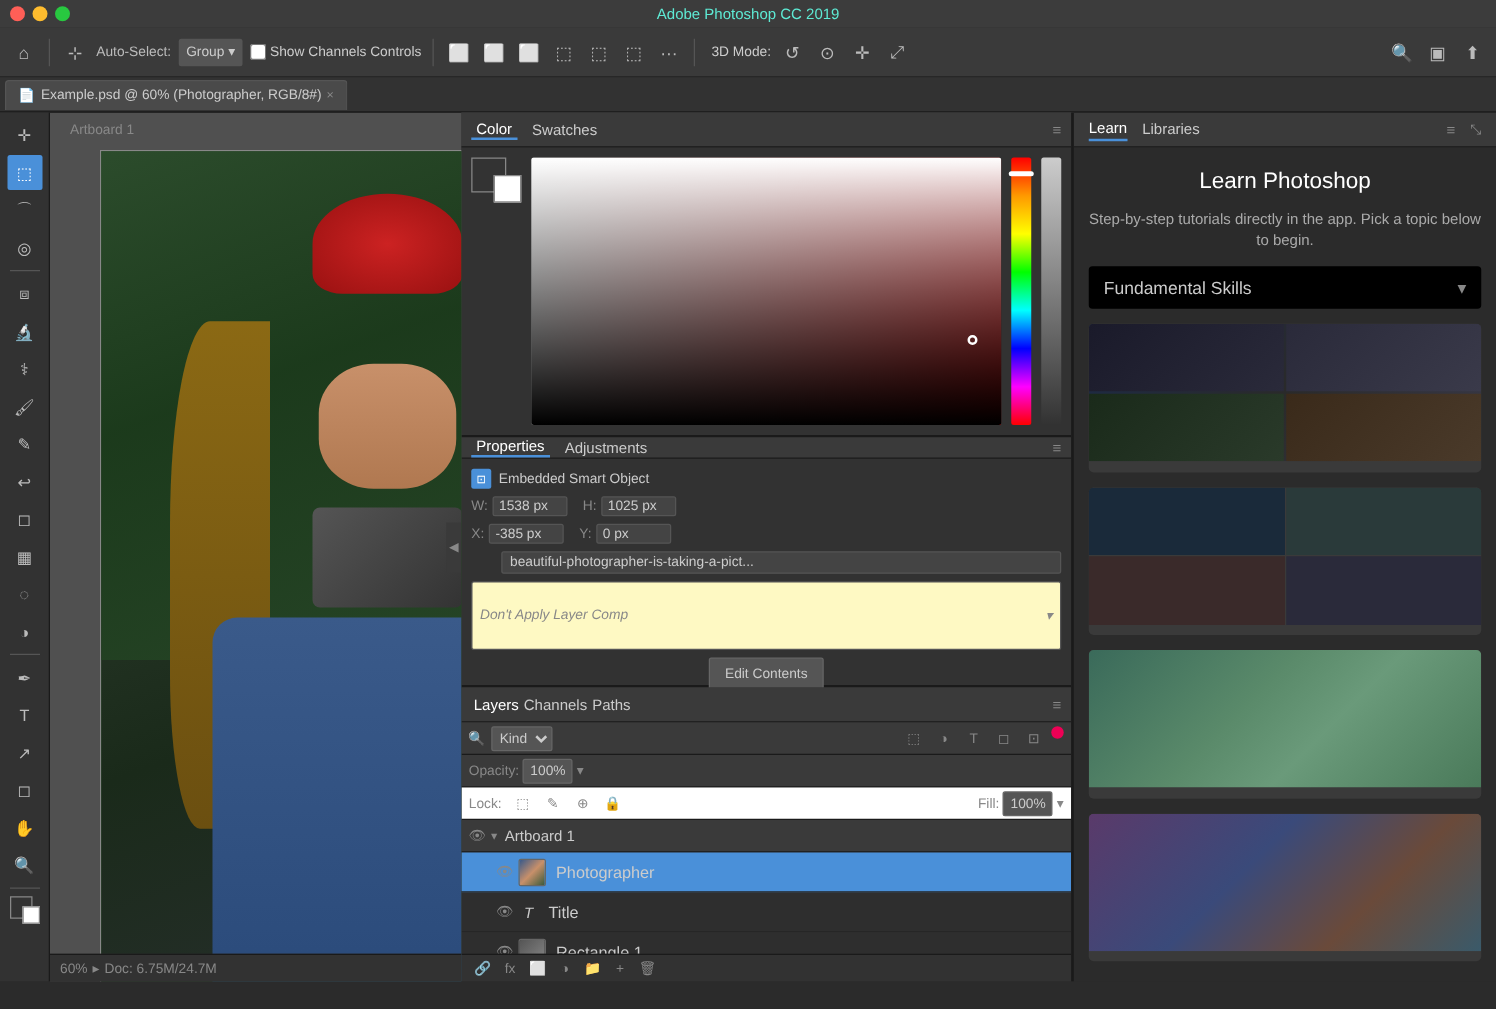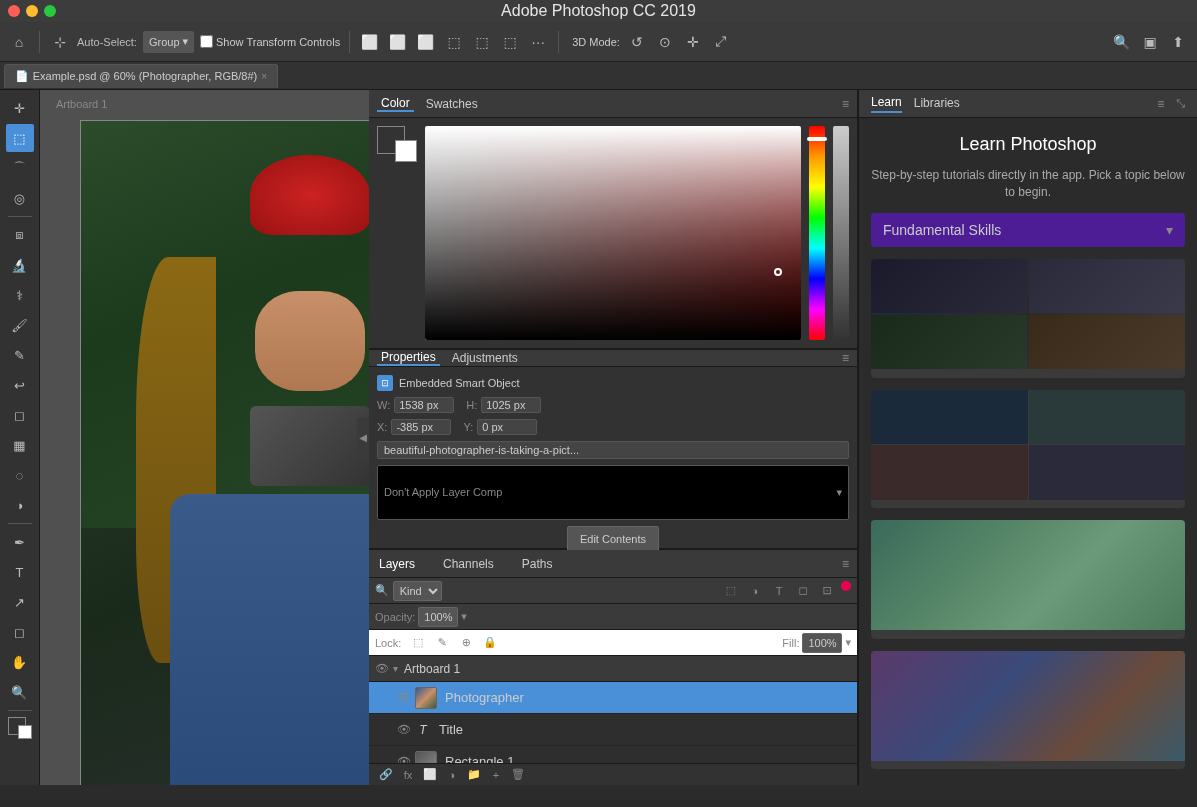--- a/index.html
+++ b/index.html
@@ -4,21 +4,21 @@
   <style>
     * { margin: 0; padding: 0; box-sizing: border-box; }
     body { width: 1197px; height: 807px; background: #2b2b2b; font-family: -apple-system, BlinkMacSystemFont, 'Segoe UI', Arial, sans-serif; font-size: 12px; color: #ccc; overflow: hidden; }
 
     
     .title-bar {
       width: 100%; height: 22px; background: #3c3c3c;
       display: flex; align-items: center; justify-content: center;
       position: relative;
     }
-    .title-bar-title { font-size: 16px; color: #e5e5e5; }
+    .title-bar-title { font-size: 12px; color: #5eead4; }
     .traffic-lights { position: absolute; left: 8px; display: flex; gap: 6px; align-items: center; }
     .tl { width: 12px; height: 12px; border-radius: 50%; }
     .tl-red { background: #ff5f57; }
     .tl-yellow { background: #febc2e; }
     .tl-green { background: #28c840; }
 
     
     .toolbar {
       width: 100%; height: 40px; background: #3a3a3a;
       display: flex; align-items: center; padding: 0 8px; gap: 6px;
@@ -183,30 +183,30 @@
     .props-body { padding: 8px; display: flex; flex-direction: column; gap: 6px; }
     .smart-obj-row { display: flex; align-items: center; gap: 6px; font-size: 11px; color: #ccc; }
     .smart-obj-icon {
       width: 16px; height: 16px; background: #4a90d9; border-radius: 2px;
       display: flex; align-items: center; justify-content: center; font-size: 9px; color: white;
     }
     .dims-row { display: flex; gap: 12px; font-size: 11px; color: #ccc; }
     .dim-field { display: flex; align-items: center; gap: 4px; }
     .dim-label { color: #888; }
     .dim-val { background: #444; border: 1px solid #555; padding: 1px 4px; border-radius: 2px; color: #ccc; min-width: 60px; }
-    .filename-row { font-size: 11px; color: #ccc; background: #444; border: 1px solid #555; padding: 2px 6px; border-radius: 2px; }
-    .layer-comp-row { font-size: 11px; color: #888; background: #000000; border: 1px solid #555; padding: 20px 6px; border-radius: 2px; display: flex; justify-content: space-between; }
+    .filename-row { font-size: 11px; color: #ccc; background: #444; border: 1px solid #555; padding: 2px 6px; border-radius: 2px; margin-left: 24px; }
+    .layer-comp-row { font-size: 11px; color: #888; background: #fef9c3; border: 1px solid #555; padding: 20px 6px; border-radius: 2px; display: flex; justify-content: space-between; font-style: italic; }
     .edit-btn {
       height: 26px; background: #555; border: 1px solid #666; color: #ccc; font-size: 11px;
       padding: 0 12px; border-radius: 2px; cursor: pointer; align-self: center;
     }
 
     
     .layers-panel { flex: 1; background: #323232; display: flex; flex-direction: column; min-height: 0; }
-    .layers-tabs { height: 28px; background: #3a3a3a; display: flex; align-items: center; padding: 0 8px; gap: 24px; border-bottom: 1px solid #1a1a1a; }
+    .layers-tabs { height: 28px; background: #3a3a3a; display: flex; align-items: center; padding: 0 8px; gap: 0; border-bottom: 1px solid #1a1a1a; }
     .layers-tab { font-size: 12px; color: #ccc; cursor: pointer; padding: 0 2px; }
     .layers-tab.active { color: white; }
 
     .layers-filter-row { height: 26px; background: #3a3a3a; display: flex; align-items: center; padding: 0 6px; gap: 4px; border-bottom: 1px solid #1a1a1a; }
     .search-icon-sm { color: #888; font-size: 11px; }
     .filter-select { height: 20px; background: #555; border: 1px solid #666; color: #ccc; font-size: 11px; border-radius: 2px; padding: 0 2px; }
     .filter-icons { display: flex; gap: 4px; margin-left: auto; }
     .filter-icon-btn { width: 20px; height: 20px; display: flex; align-items: center; justify-content: center; color: #888; font-size: 11px; cursor: pointer; }
     .filter-dot { width: 10px; height: 10px; border-radius: 50%; background: #e05; }
 
@@ -274,21 +274,21 @@
     .learn-tab.active { color: white; border-bottom: 2px solid #4a90d9; }
     .learn-panel-menu { margin-left: auto; color: #888; cursor: pointer; }
     .learn-panel-expand { color: #888; cursor: pointer; font-size: 11px; }
 
     .learn-body { flex: 1; overflow-y: auto; padding: 16px 12px; display: flex; flex-direction: column; gap: 12px; }
     .learn-title { font-size: 18px; color: white; text-align: center; font-weight: 400; }
     .learn-subtitle { font-size: 12px; color: #aaa; text-align: center; line-height: 1.4; }
 
     .skills-row {
       display: flex; align-items: center; height: 42px;
-      background: #4c1d95; border-radius: 3px; padding: 0 12px;
+      background: #000000; border-radius: 3px; padding: 0 12px;
       cursor: pointer;
     }
     .skills-label { font-size: 14px; color: #ccc; flex: 1; }
     .skills-chevron { color: #888; font-size: 14px; cursor: pointer; }
 
     .tutorial-card {
       background: #3a3a3a; border-radius: 4px; overflow: hidden; cursor: pointer;
     }
     .tutorial-thumb { width: 100%; height: 110px; position: relative; overflow: hidden; }
     .tutorial-info { padding: 8px 12px; }
@@ -337,21 +337,21 @@
   <div class="toolbar-icon">⌂</div>
   <div class="toolbar-divider"></div>
   <div class="toolbar-icon">⊹</div>
   <div class="toolbar-label">Auto-Select:</div>
   <button class="toolbar-btn">
     <span>Group</span>
     <span>▾</span>
   </button>
   <div class="checkbox-wrap">
     <input type="checkbox" style="">
-    <span>Show Transform Controls</span>
+    <span>Show Channels Controls</span>
   </div>
   <div class="toolbar-divider"></div>
 
   <div class="toolbar-icon">⬜</div>
   <div class="toolbar-icon">⬜</div>
   <div class="toolbar-icon">⬜</div>
   <div class="toolbar-icon">⬚</div>
   <div class="toolbar-icon">⬚</div>
   <div class="toolbar-icon">⬚</div>
   <div class="toolbar-icon">···</div>
@@ -432,20 +432,25 @@
             <div class="jacket"></div>
 
             <div class="camera">
               
             </div>
           </div>
         </div>
       </div>
     </div>
 
+    <div class="status-bar">
+      <span>60%</span>
+      <span style="margin:0 4px;">▸</span>
+      <span>Doc: 6.75M/24.7M</span>
+    </div>
   </div>
 
   <div class="right-panels">
 
     <div class="color-panel">
       <div class="panel-header">
         <span class="panel-tab active">Color</span>
         <span class="panel-tab">Swatches</span>
         <span class="panel-menu">≡</span>
       </div>

